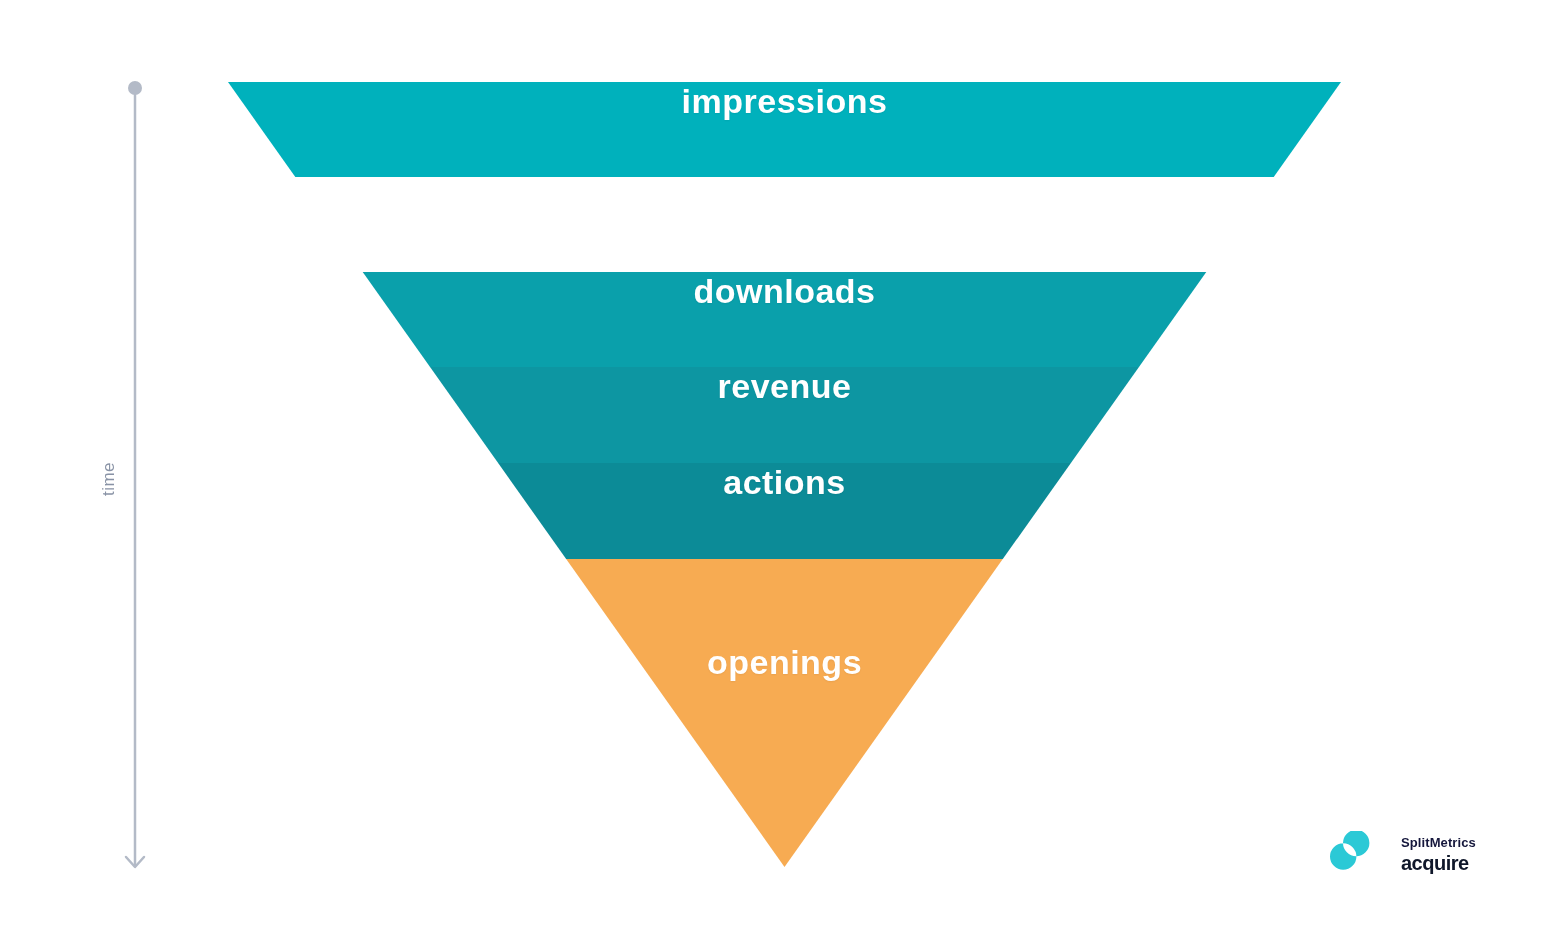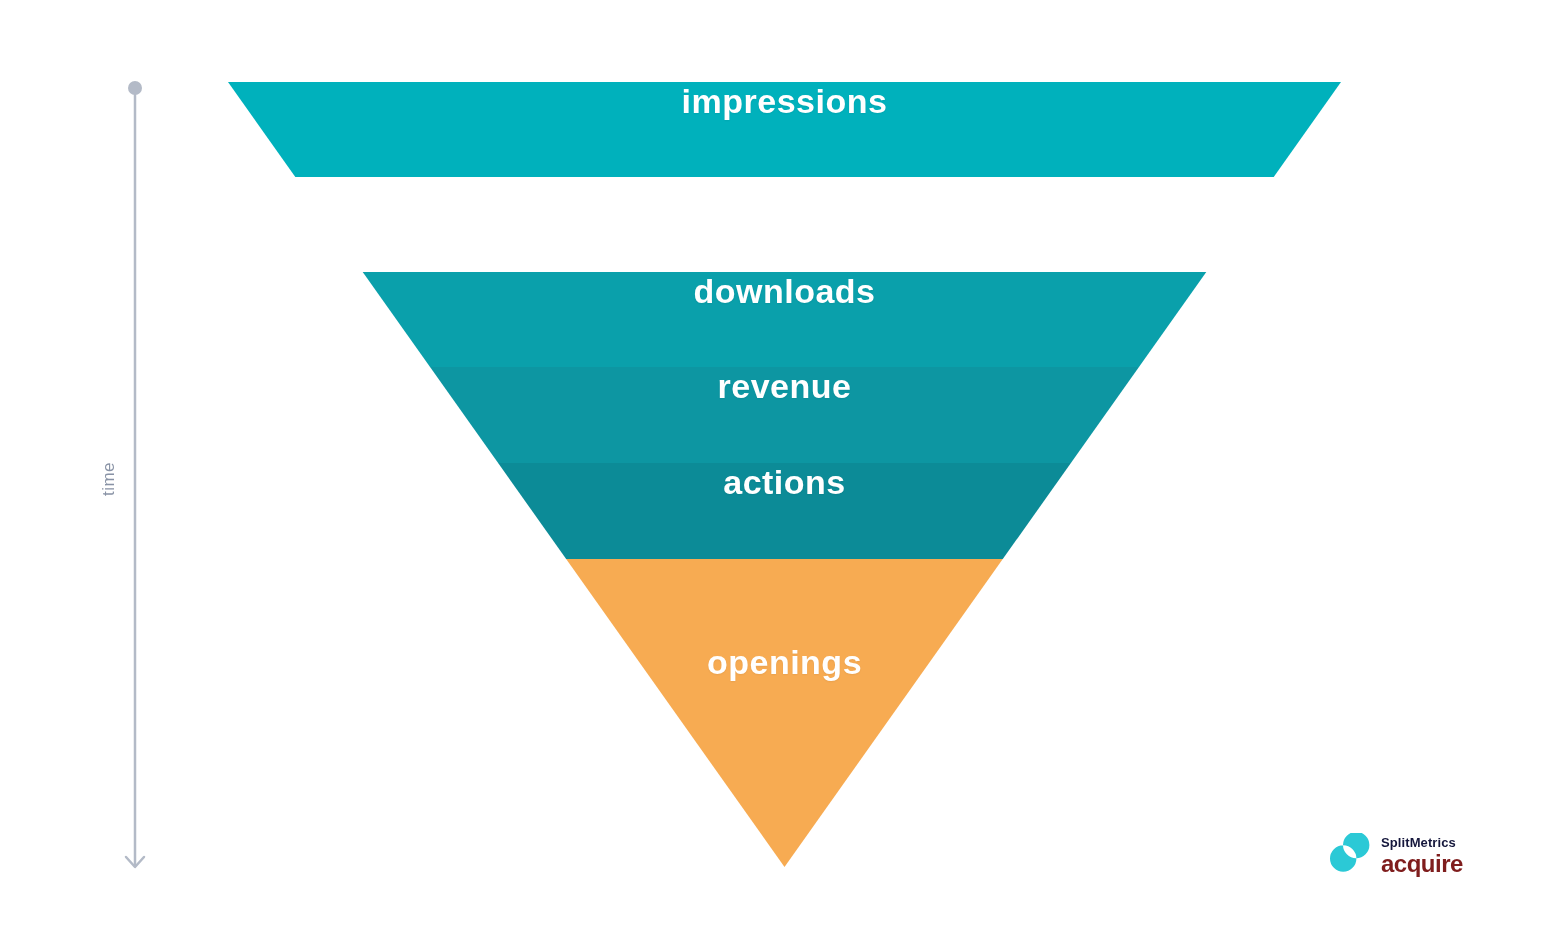--- a/index.html
+++ b/index.html
@@ -56,39 +56,40 @@
   .band-2 { top: 190px; height: 95px; }
   .band-3 { top: 285px; height: 96px; }
   .band-4 { top: 381px; height: 96px; }
   .band-5 { top: 477px; height: 308px; align-items: flex-start; padding-top: 84px; }
 
   
   .logo {
     position: absolute;
     left: 1328px; top: 831px;
     display: flex;
-    align-items: center;
+    align-items: flex-start;
+    gap: 20px;
   }
   .logo-mark { display: block; }
   .logo-text {
     margin-left: 9px;
     margin-top: 5px;
     display: flex;
     flex-direction: column;
   }
   .logo-brand {
     color: #15173c;
     font-size: 13px;
     font-weight: bold;
     letter-spacing: 0.1px;
     line-height: 13px;
   }
   .logo-product {
-    color: #7f1d1d;
-    font-size: 24px;
+    color: #0f172a;
+    font-size: 20px;
     font-weight: bold;
     letter-spacing: -0.5px;
     line-height: 27px;
     margin-top: 1px;
   }
 </style>
 </head>
 <body>
 
 <div class="time-axis">

